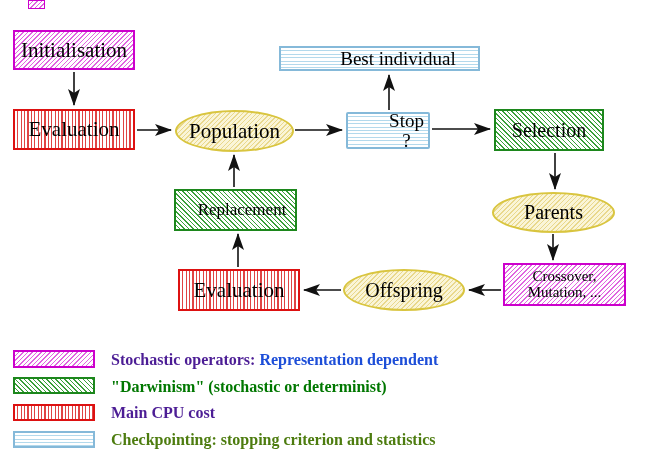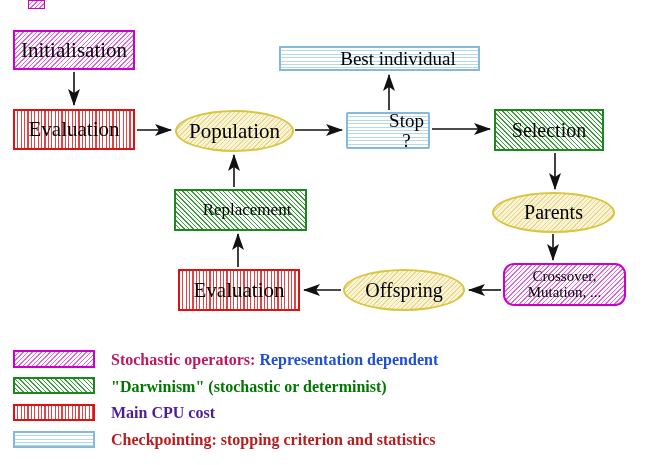--- a/index.html
+++ b/index.html
@@ -38,30 +38,30 @@
   .rounded{border-radius:2px;}
   .dashed-ellipse{
     border:4px dashed #ee8484;border-radius:50%;color:#ee8484;background:transparent;
   }
   
   .legend-swatch{position:absolute;z-index:2;box-sizing:border-box;}
   .legend-text{
     position:absolute;z-index:2;font-size:16px;font-weight:bold;white-space:nowrap;
     font-family:"Liberation Serif","DejaVu Serif",serif;
   }
-  .t-magenta{color:#be185d;}
+  .t-magenta{color:#4c1d95;}
   .t-yellow{color:#1d4ed8;}
   .t-green{color:#007700;}
   .t-red{color:#4c1d95;}
-  .t-blue{color:#b91c1c;}
+  .t-blue{color:#4d7c0f;}
   .fs21{font-size:21px;}
   .fs20{font-size:20px;}
   .fs19{font-size:19px;padding-left:37px;}
   .fs17{font-size:17px;}
-  .fs15{font-size:15px;border-radius:11px;}
+  .fs15{font-size:15px;}
 </style>
 </head>
 <body>
 
 <div class="canvas">
 
   <svg class="arrows" viewBox="0 0 670 465">
     <defs>
       <marker id="ah" markerWidth="18" markerHeight="14" refX="16" refY="6" orient="auto" markerUnits="userSpaceOnUse">
         <path d="M0,0 L17,6 L0,12 L4,6 Z" fill="#111"></path>
@@ -99,21 +99,21 @@
   </div>
 
   <div class="node lines-blue rounded fs19" style="left:346px;top:112px;width:84px;height:37px;">
     <span>Stop ?</span>
   </div>
 
   <div class="node hatch-green fs20" style="left:494px;top:109px;width:110px;height:42px;">
     <span>Selection</span>
   </div>
 
-  <div class="node hatch-green fs17" style="left:174px;top:189px;width:133px;height:42px;padding-left:13px;">
+  <div class="node hatch-green fs17" style="left:174px;top:189px;width:123px;height:42px;padding-left:13px;">
     <span>Replacement</span>
   </div>
 
 
   <div class="node hatch-yellow ellipse fs20" style="left:492px;top:192px;width:123px;height:41px;">
     <span>Parents</span>
   </div>
 
   <div class="node hatch-magenta fs15" style="left:503px;top:263px;width:123px;height:43px;flex-direction:column;">
     <span>Crossover,</span>

